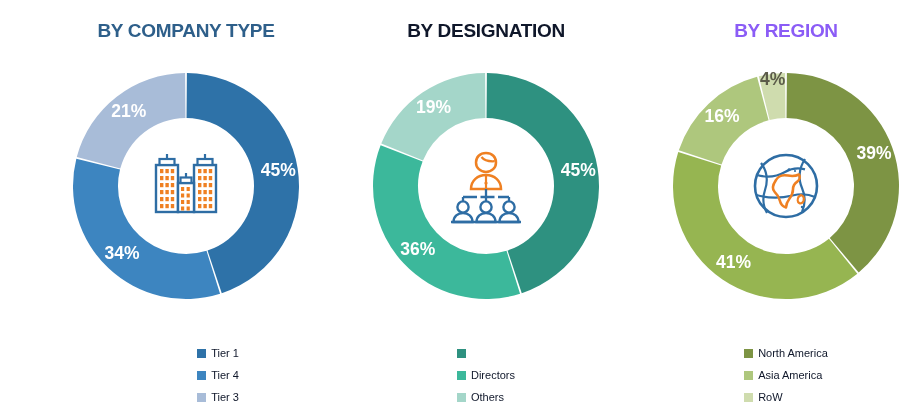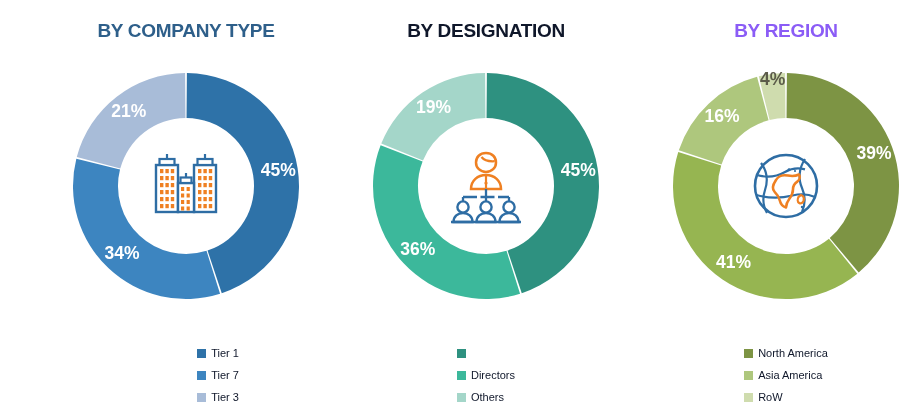--- a/index.html
+++ b/index.html
@@ -192,21 +192,21 @@
         </svg>
       </div>
     </div>
 
     <div class="legend legend-center">
       <div class="legend-inner"><div class="legend-row">
             <span class="legend-swatch" style="background: rgb(46, 114, 168);"></span>
             <span class="legend-label">Tier 1</span>
           </div><div class="legend-row">
             <span class="legend-swatch" style="background: rgb(61, 133, 192);"></span>
-            <span class="legend-label">Tier 7</span>
+            <span class="legend-label">Tier 4</span>
           </div><div class="legend-row">
             <span class="legend-swatch" style="background: rgb(168, 188, 216);"></span>
             <span class="legend-label">Tier 3</span>
           </div></div>
     </div>
   </div>
 
   <div class="panel">
     <div class="panel-title" style="color: #0f172a;">BY DESIGNATION</div>
 

